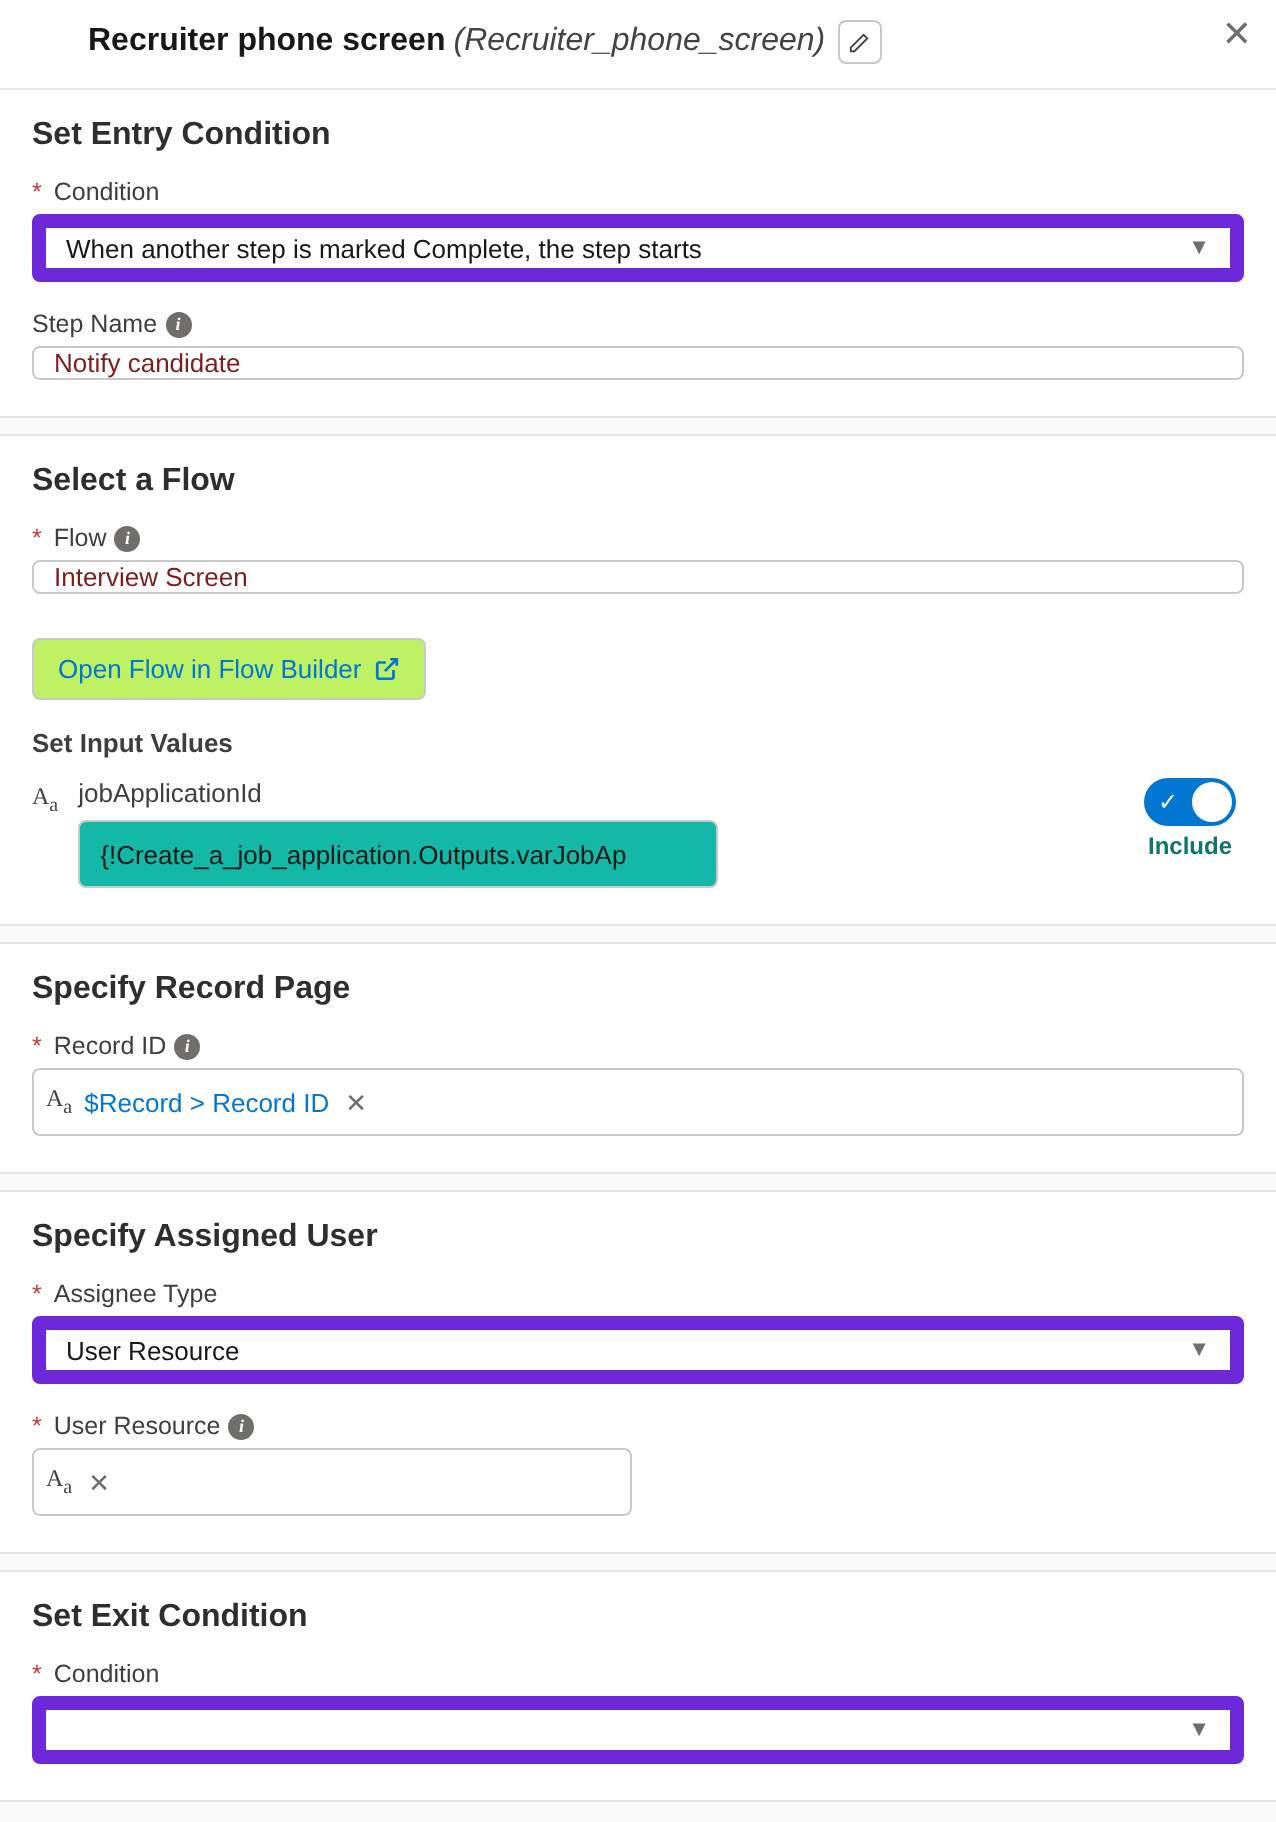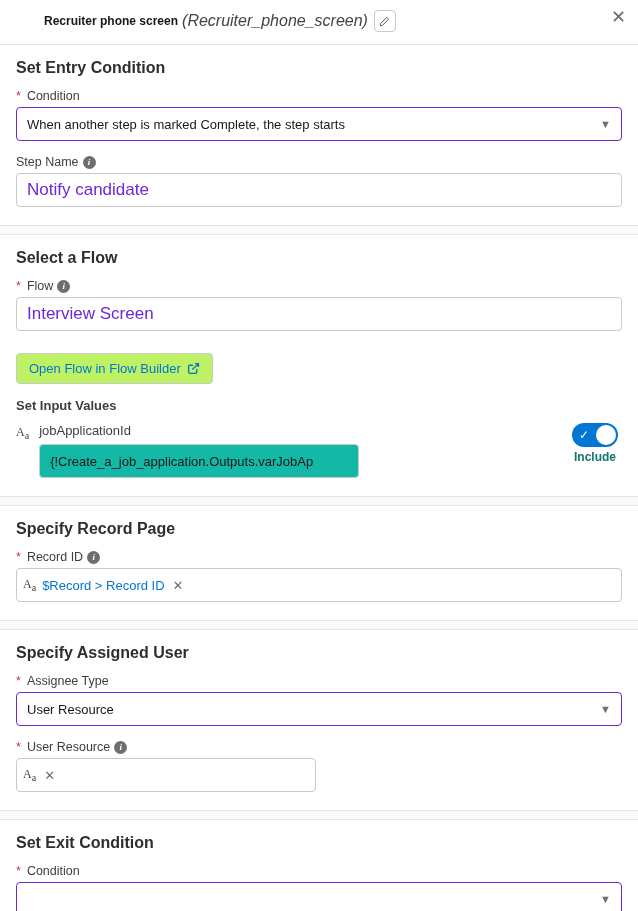--- a/index.html
+++ b/index.html
@@ -12,21 +12,21 @@
     }
     .header {
       display: flex;
       align-items: center;
       padding: 10px 16px 12px 44px;
       border-bottom: 1px solid #e5e5e5;
       position: relative;
       background: #fff;
     }
     .header-title {
-      font-size: 12px;
+      font-size: 16px;
       font-weight: 600;
     }
     .header-api {
       font-size: 16px;
       font-style: italic;
       color: #444;
       margin-left: 4px;
       font-weight: 400;
     }
     .edit-btn {
@@ -83,32 +83,32 @@
       font-size: 9px;
       font-weight: bold;
       display: inline-flex;
       align-items: center;
       justify-content: center;
       font-style: italic;
       font-family: Georgia, serif;
     }
     .text-input {
       width: 100%;
-      height: 34px;
+      height: 17px;
       border: 1px solid #c9c9c9;
       border-radius: 4px;
       padding: 0 10px;
-      font-size: 17px;
-      color: #6d28d9;
+      font-size: 13px;
+      color: #7f1d1d;
       background: #fff;
     }
     .select-input {
       width: 100%;
       height: 34px;
-      border: 1px solid #6d28d9;
+      border: 7px solid #6d28d9;
       border-radius: 4px;
       padding: 0 28px 0 10px;
       font-size: 13px;
       color: #181818;
       background: #fff;
       position: relative;
       display: flex;
       align-items: center;
       cursor: pointer;
     }

